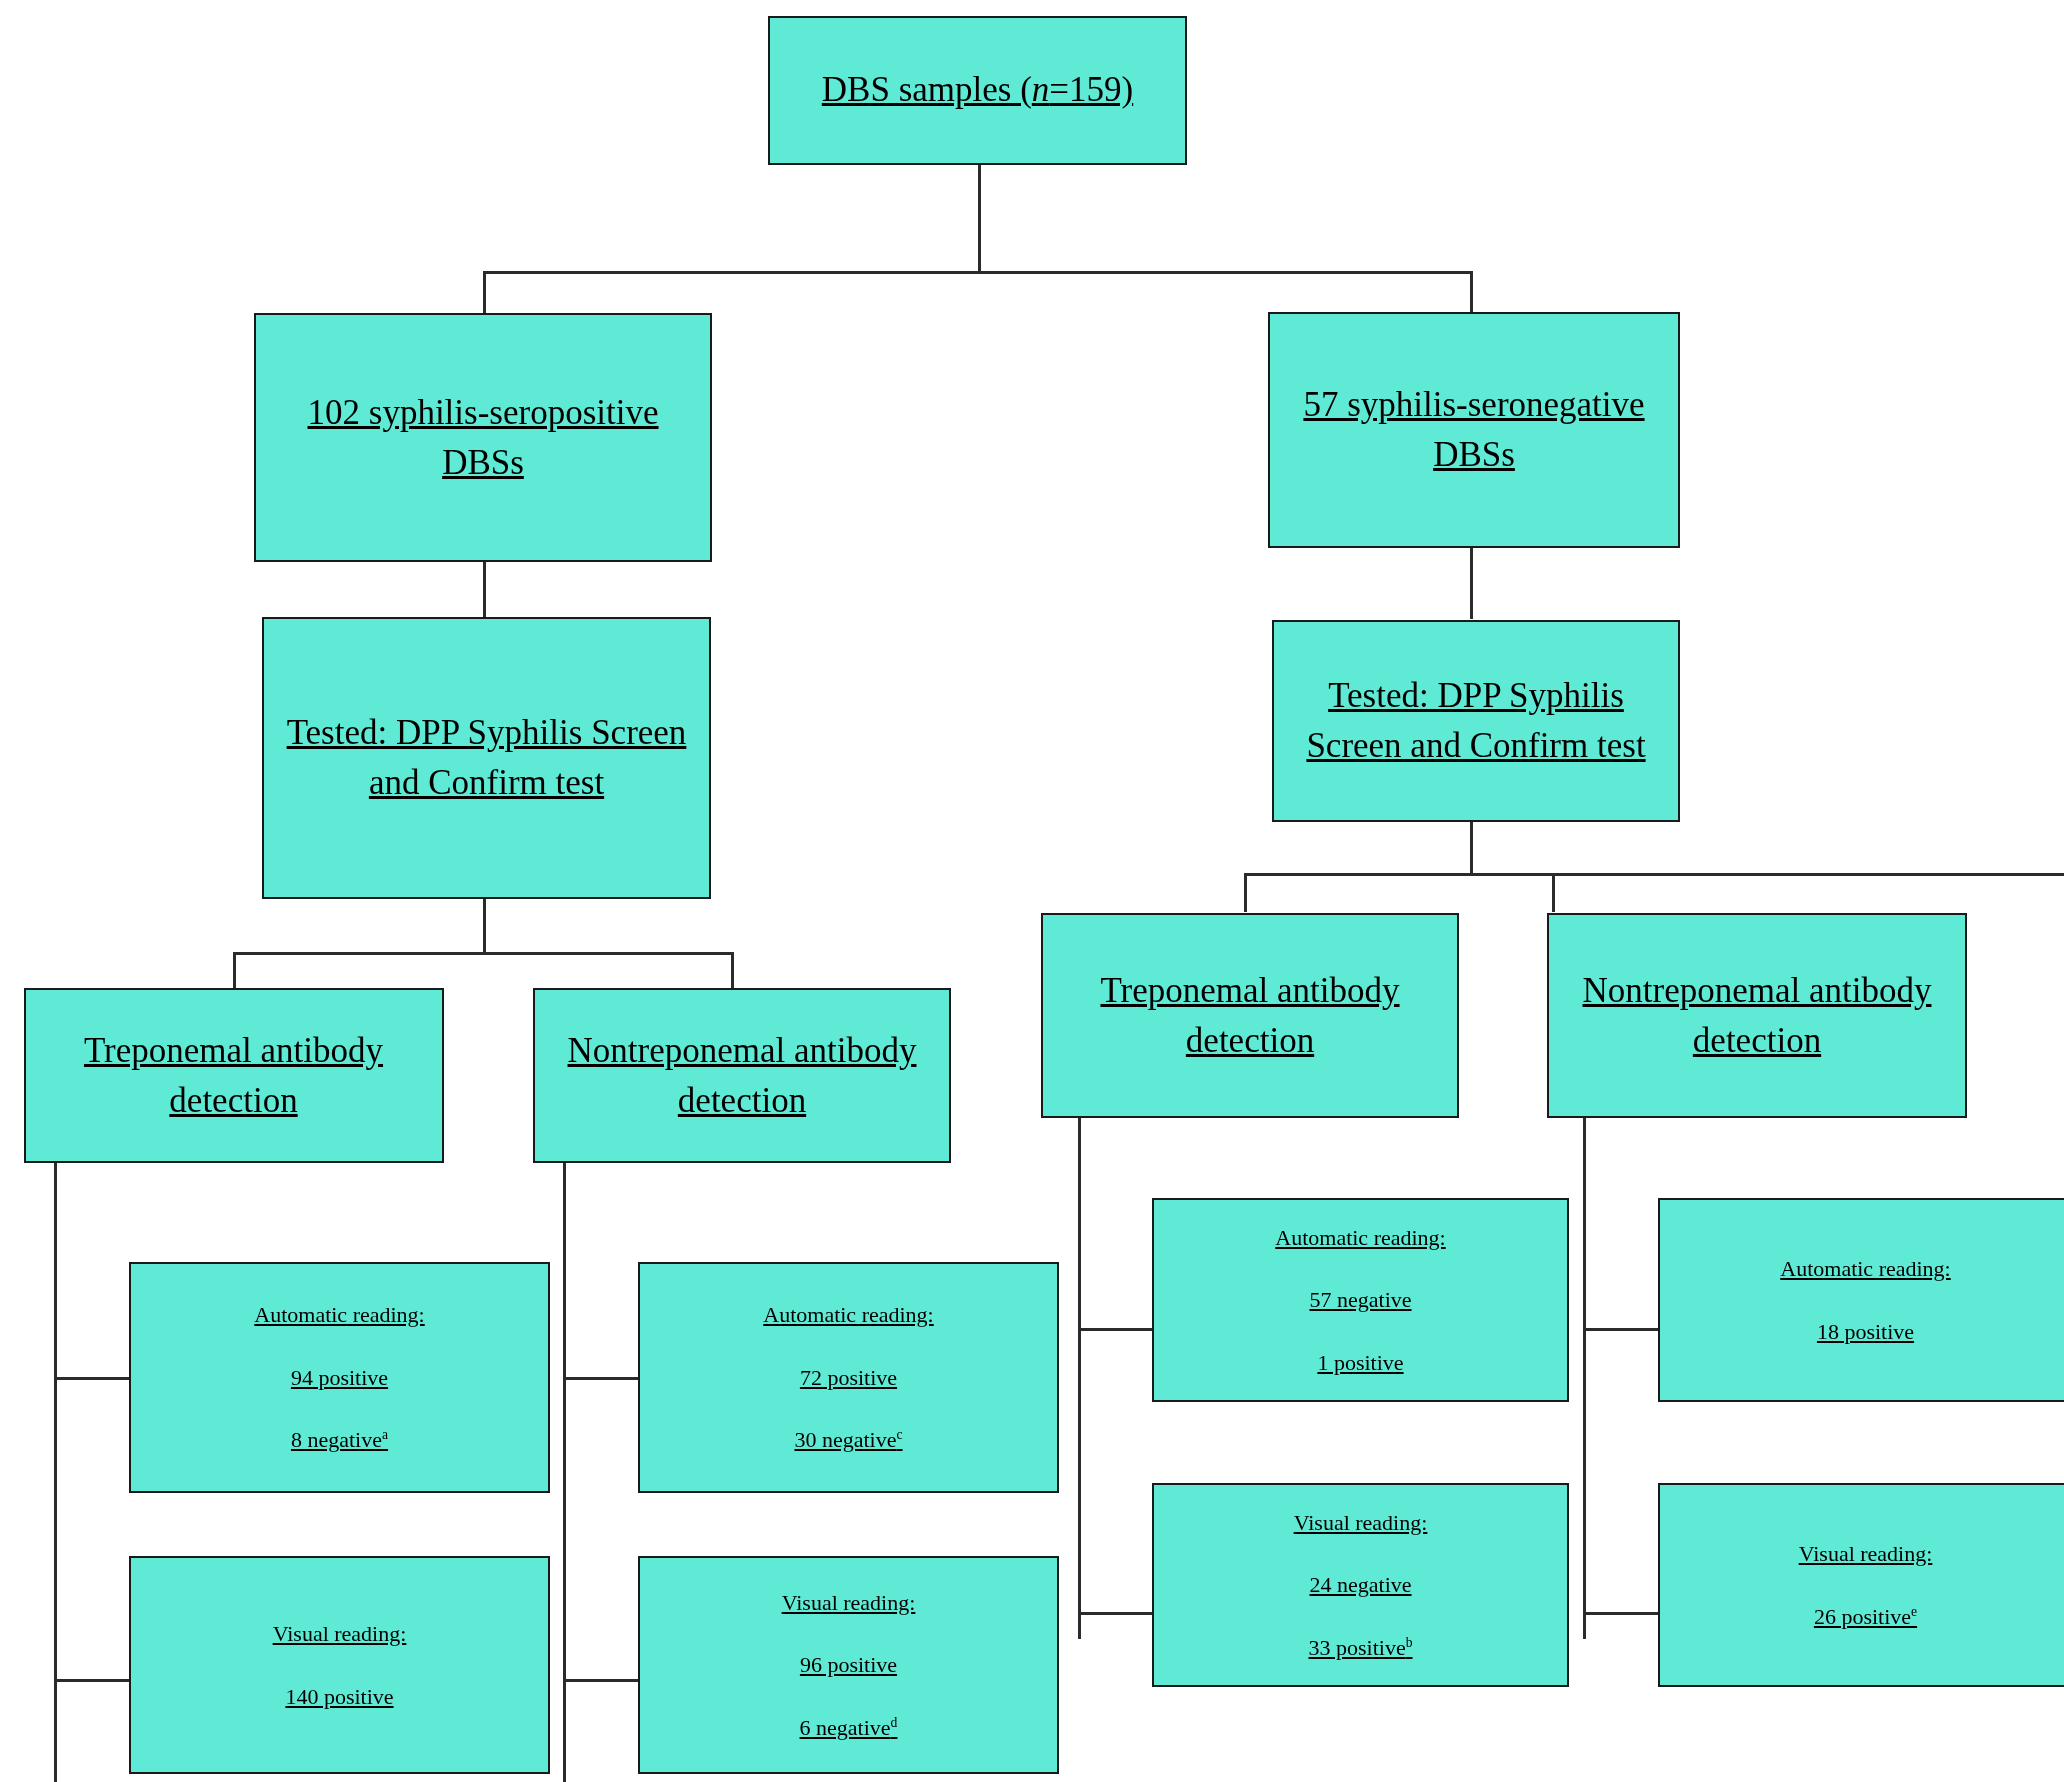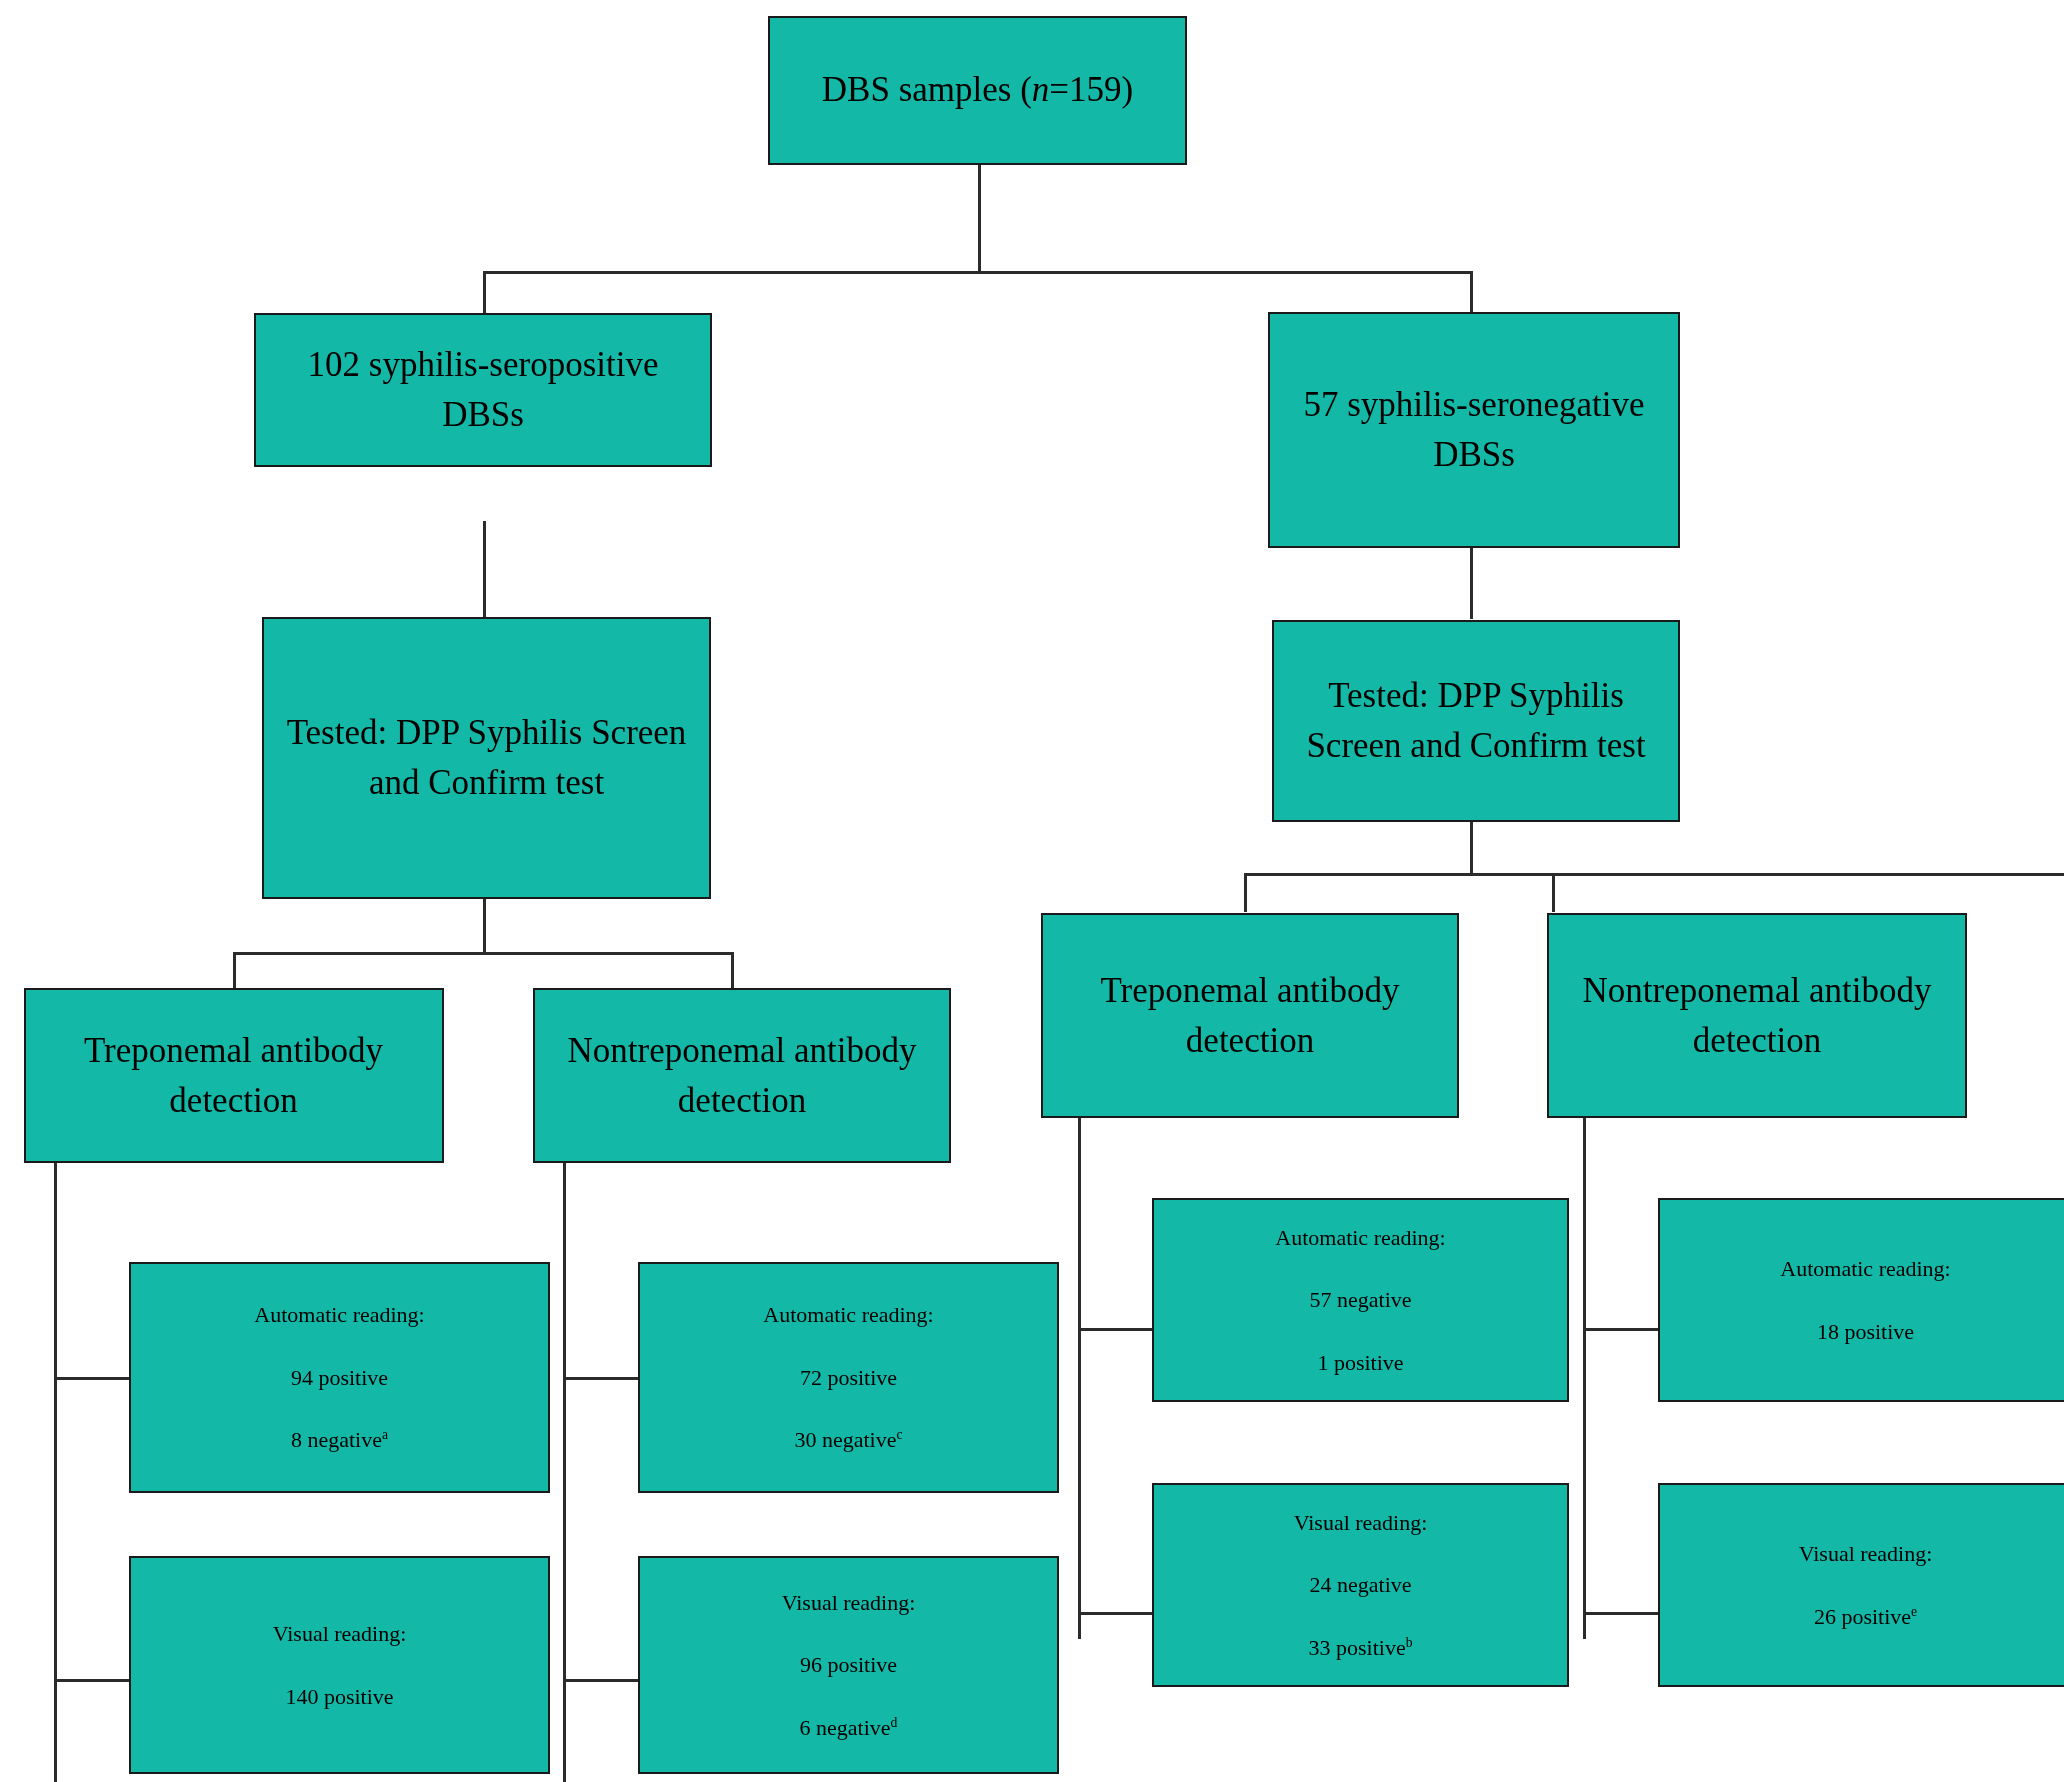--- a/index.html
+++ b/index.html
@@ -13,26 +13,27 @@
     height: 1782px;
     background: #ffffff;
     font-family: "Liberation Serif", "DejaVu Serif", serif;
     color: #000000;
     overflow: hidden;
   }
   .node {
     position: absolute;
     box-sizing: border-box;
     border: 2.6px solid #1a1a1a;
-    background: #14b8a6;
+    background: #5eead4;
     display: flex;
     align-items: center;
     justify-content: flex-start;
     text-align: center;
     z-index: 3;
+    text-decoration: underline;
   }
   .node .txt {
     display: block;
     width: 100%;
     padding: 0 12px;
     box-sizing: border-box;
     line-height: 1.42;
     white-space: pre-line;
   }
   .f40 { font-size: 35px; }
@@ -91,21 +92,21 @@
   <div class="line hline" style="left:1078px; top:1612px; width:75px;"></div>
 
   <div class="line vline" style="left:1583px; top:1118px; height:521px;"></div>
   <div class="line hline" style="left:1583px; top:1328px; width:75px;"></div>
   <div class="line hline" style="left:1583px; top:1612px; width:75px;"></div>
 
   <div class="node" style="left:768px; top:15.6px; width:419px; height:149px;">
     <span class="txt f40"><span>DBS samples (</span><span class="ital">n</span><span>=159)</span></span>
   </div>
 
-  <div class="node" style="left:254px; top:313px; width:458px; height:154px;">
+  <div class="node" style="left:254px; top:313px; width:458px; height:249px;">
     <span class="txt f40">102 syphilis-seropositive DBSs</span>
   </div>
 
   <div class="node" style="left:1268px; top:312px; width:412px; height:236px;">
     <span class="txt f40">57 syphilis-seronegative DBSs</span>
   </div>
 
   <div class="node" style="left:262px; top:617px; width:449px; height:282px;">
     <span class="txt f40">Tested: DPP Syphilis Screen and Confirm test</span>
   </div>

